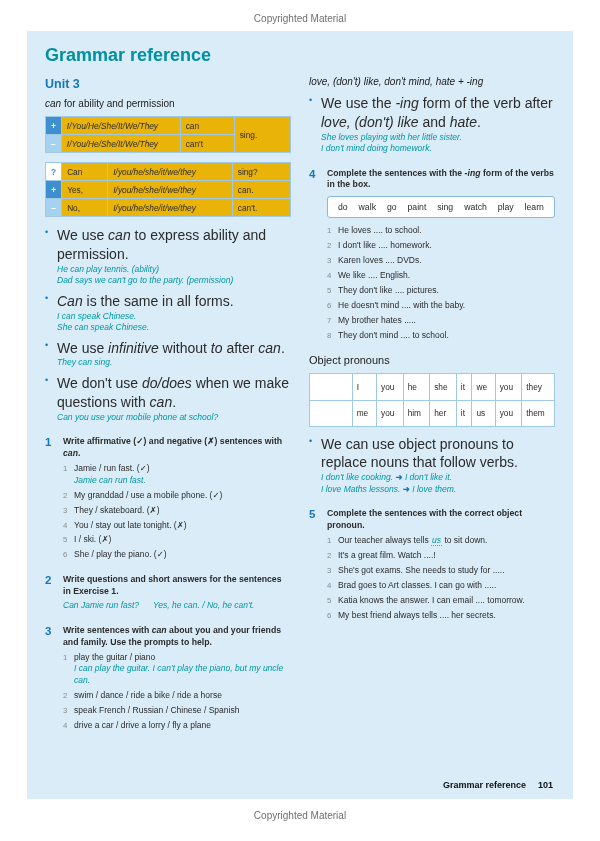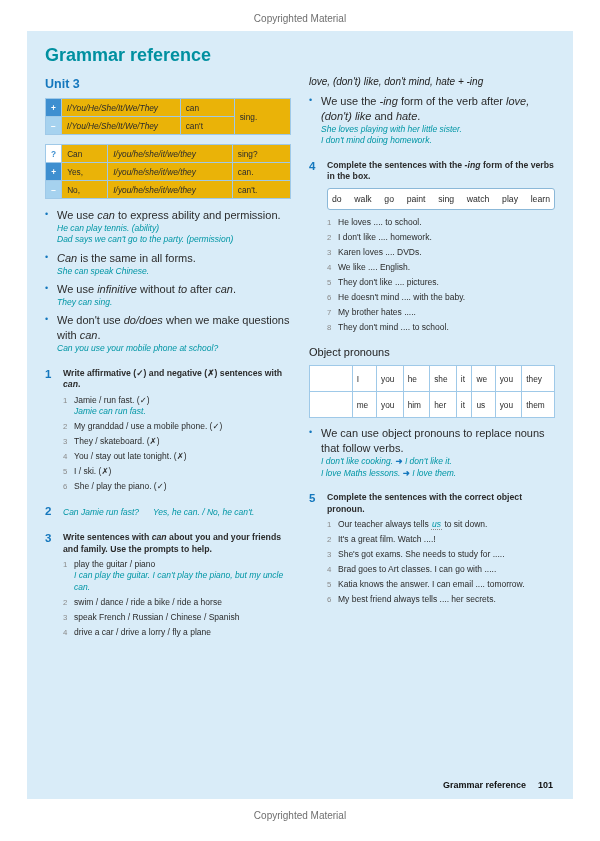--- a/index.html
+++ b/index.html
@@ -40,21 +40,21 @@
   td.c-subject { width:124px; }
   td.c-verb { width:62px; }
   td.c-comp { width:65px; vertical-align:middle; }
   td.c-first { width:46px; }
   td.c-last { width:58px; }
 
   .bullets { margin:3px 0 0; }
   .bullet-block { margin-bottom:5px; }
   .bullet-row { display:flex; }
   .dot { color:#1477bd; width:12px; flex:none; font-size:9px; line-height:1.35; }
-  .btext { font-size:11px; line-height:1.35; flex:1; }
+  .btext { font-size:14px; line-height:1.35; flex:1; }
   .examples { margin-left:12px; }
   .ex-line { font-size:8.5px; line-height:1.35; color:#0096a5; font-style:italic; }
 
   .s-i { font-style:italic; }
   .s-a { color:#0096a5; font-style:italic; }
   .s-arw { color:#1477bd; font-style:normal; font-weight:bold; }
   .s-au { color:#0096a5; font-style:italic; border-bottom:1px dotted #8a8a8a; padding:0 1px; }
 
   .ex { display:flex; gap:8px; margin-top:13px; }
   .ex-num { color:#1477bd; font-weight:bold; font-size:11.5px; line-height:1.1; width:10px; flex:none; }
@@ -63,21 +63,21 @@
   .items { margin-top:2px; }
   .item { display:flex; margin-top:3.5px; }
   .item-num { color:#8a8a8a; font-size:7.8px; width:11px; flex:none; padding-top:1px; }
   .item-text { font-size:8.5px; line-height:1.35; flex:1; min-width:0; }
   .ans-line { display:block; color:#0096a5; font-style:italic; }
   .free-answer { font-size:8.5px; line-height:1.35; color:#0096a5; font-style:italic; white-space:pre-wrap; margin-top:2px; }
 
   .word-box {
     display:flex; justify-content:space-between; align-items:center;
     border:1px solid #8bb8d8; border-radius:3px; background:#fff;
-    padding:5px 4px; margin:5px 0 7px; font-size:8.7px;
+    padding:5px 10px; margin:5px 0 7px; font-size:8.7px;
   }
 
   table.ptable { border-collapse:collapse; width:100%; margin:0 0 8px; }
   table.ptable td { border:1px solid #9fc9e8; background:#fff; font-size:8.3px; padding:3px 4px; }
   td.phead { background:#4f9cd6; color:#fff; font-size:6.8px; font-weight:bold; width:42px; line-height:1.15; padding:2px 4px; }
 
   .footer { position:absolute; right:20px; bottom:9px; font-size:9px; font-weight:bold; color:#111; }
   .footer .pg { margin-left:12px; }
 </style>
 </head>
@@ -85,20 +85,21 @@
 
 <div class="copyright top">Copyrighted Material</div>
 
 <div class="page">
   <h1 class="title">Grammar reference</h1>
 
   <div class="cols">
 
     <div class="col">
       <h2 class="unit">Unit 3</h2>
+      <h3 class="h-sub"><span class="s-i">can</span><span> for ability and permission</span></h3>
 
       <table class="gtable">
         <tbody>
           <tr>
             <td class="sign plus">+</td>
             <td class="subj c-subject">I/You/He/She/It/We/They</td>
             <td class="c-verb">can</td>
             <td class="c-comp" rowspan="2">sing.</td>
           </tr>
           <tr>
@@ -150,20 +151,21 @@
               </div>
           </div>
 
           <div class="bullet-block">
             <div class="bullet-row">
               <span class="dot">•</span>
               <span class="btext"><span class="s-i">Can</span><span> is the same in all forms.</span></span>
             </div>
             <div class="examples">
 
+                <div class="ex-line">I can speak Chinese.</div>
 
                 <div class="ex-line">She can speak Chinese.</div>
               </div>
           </div>
 
           <div class="bullet-block">
             <div class="bullet-row">
               <span class="dot">•</span>
               <span class="btext"><span>We use </span><span class="s-i">infinitive</span><span> without </span><span class="s-i">to</span><span> after </span><span class="s-i">can</span><span>.</span></span>
             </div>
@@ -250,20 +252,21 @@
                   </span>
                 </span>
               </div>
             </div>
         </div>
       </div>
 
       <div class="ex">
         <div class="ex-num">2</div>
         <div class="ex-body">
+          <div class="ex-title">Write questions and short answers for the sentences in Exercise 1.</div>
           <div class="free-answer">Can Jamie run fast?      Yes, he can. / No, he can't.</div>
         </div>
       </div>
 
       <div class="ex">
         <div class="ex-num">3</div>
         <div class="ex-body">
           <div class="ex-title"><span>Write sentences with </span><span class="s-i">can</span><span> about you and your friends and family. Use the prompts to help.</span></div>
           <div class="items">
 

